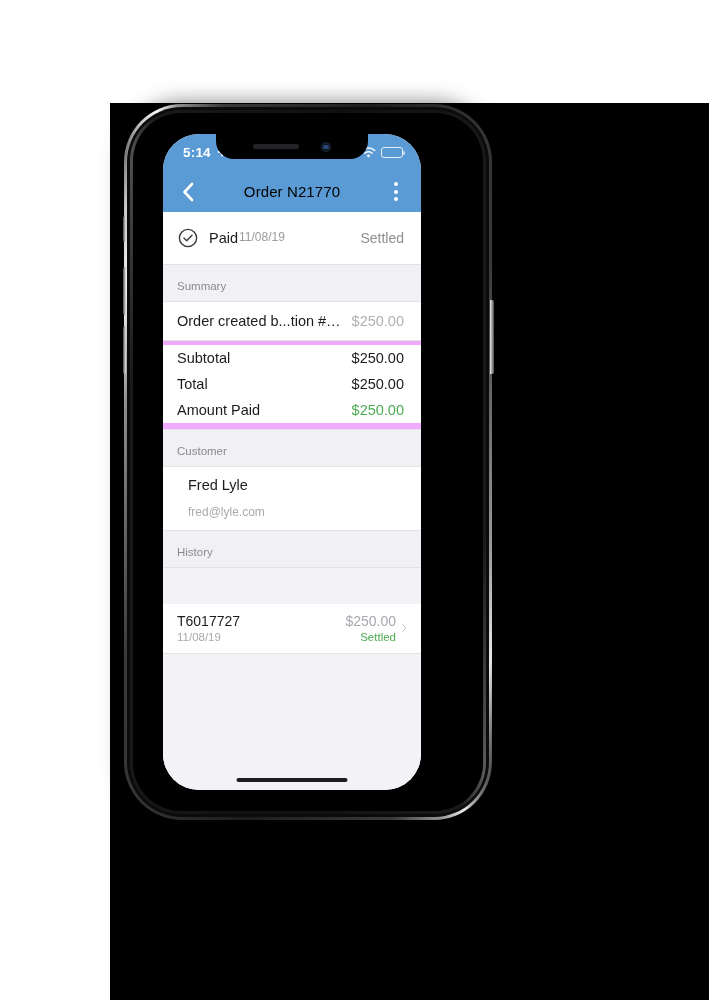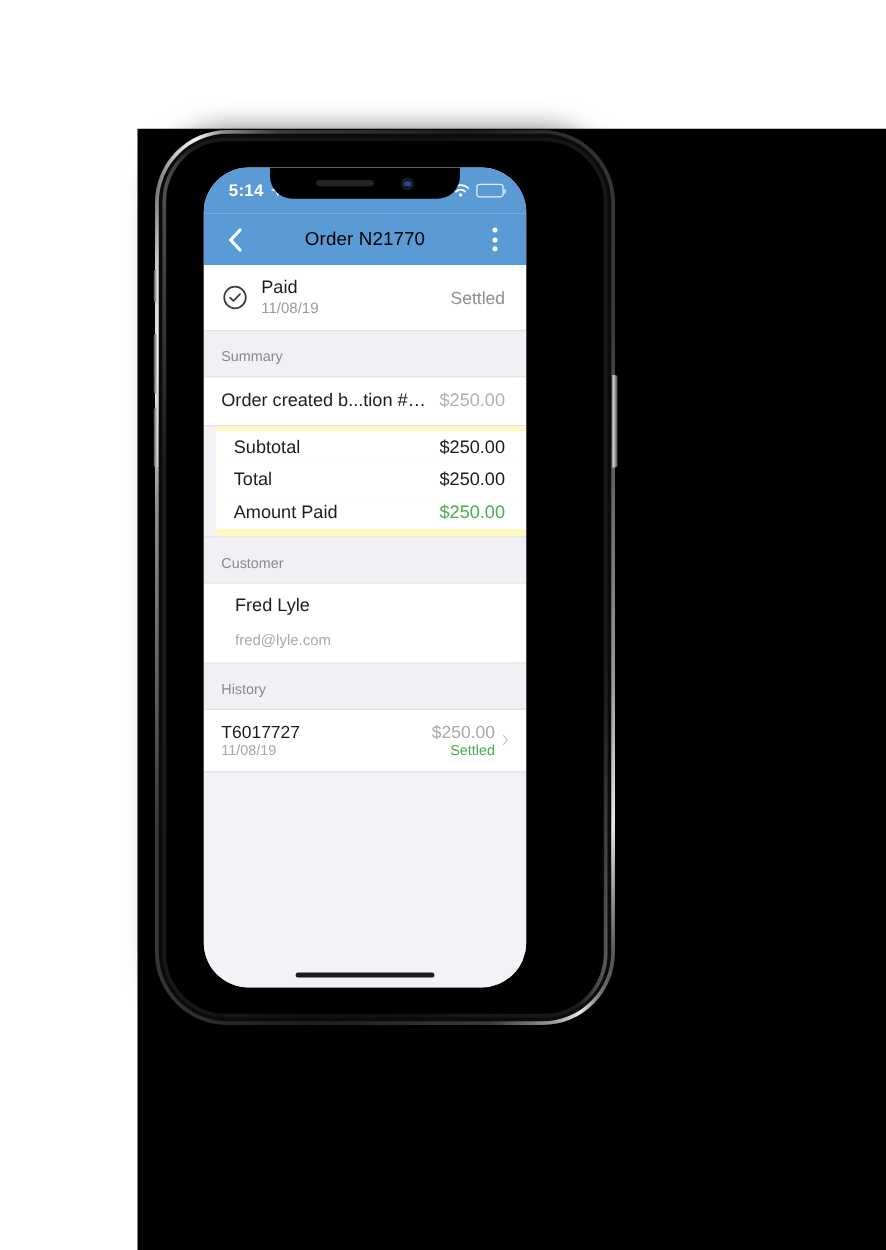--- a/index.html
+++ b/index.html
@@ -177,21 +177,21 @@
   .sep { height:1px; background:#e2e2e6; }
 
   
   #status-row {
     background:#fff;
     display:flex; align-items:center;
     padding:9px 17px 10px 14px;
     min-height:52px;
   }
   #check-icon { width:22px; height:22px; flex:0 0 22px; margin-right:10px; }
-  #status-texts { display:flex; flex-direction:column; gap:1px; }
+  #status-texts { display:flex; gap:1px; }
   #status-label { font-size:14.5px; color:#1c1c1e; }
   #status-date  { font-size:12px; color:#9a9a9f; }
   #status-state { margin-left:auto; font-size:14px; color:#8e8e93; }
 
   
   .section-head {
     background:#f0f0f5;
     padding:15px 14px 9px;
     font-size:11.5px;
     color:#8a8a8f;
@@ -202,36 +202,37 @@
     background:#fff;
     display:flex; align-items:center;
     padding:11px 17px 11px 14px;
     font-size:14.5px; color:#1c1c1e;
   }
   .row .amt { margin-left:auto; }
   .muted { color:#b0b0b5; }
   .green { color:#4cab50; }
   .row-desc { overflow:hidden; white-space:nowrap; text-overflow:ellipsis; padding-right:8px; }
 
-  .totals { background:#fef9c3; padding:4px 0 6px;margin-left:10px; }
+  .totals { background:#f0abfc; padding:4px 0 6px; }
   .totals .row { padding-top:5px; padding-bottom:5px; }
 
   
   #customer-row {
     background:#fff;
     padding:10px 25px 11px;
   }
   #customer-name { font-size:14.5px; color:#1c1c1e; }
   #customer-email { font-size:12px; color:#aaaab0; margin-top:12px; }
 
   
   #history-row {
     background:#fff;
     display:flex; align-items:center;
     padding:9px 10px 10px 14px;
+    margin-top:36px;
   }
   #history-left { display:flex; flex-direction:column; gap:2px; }
   #history-id { font-size:14px; color:#1c1c1e; }
   #history-date { font-size:11.5px; color:#a8a8ae; }
   #history-right {
     margin-left:auto; display:flex; flex-direction:column;
     align-items:flex-end; gap:2px; margin-right:6px;
   }
   #history-amount { font-size:14px; color:#a8a8ae; }
   #history-state { font-size:11.5px; color:#4cab50; }

